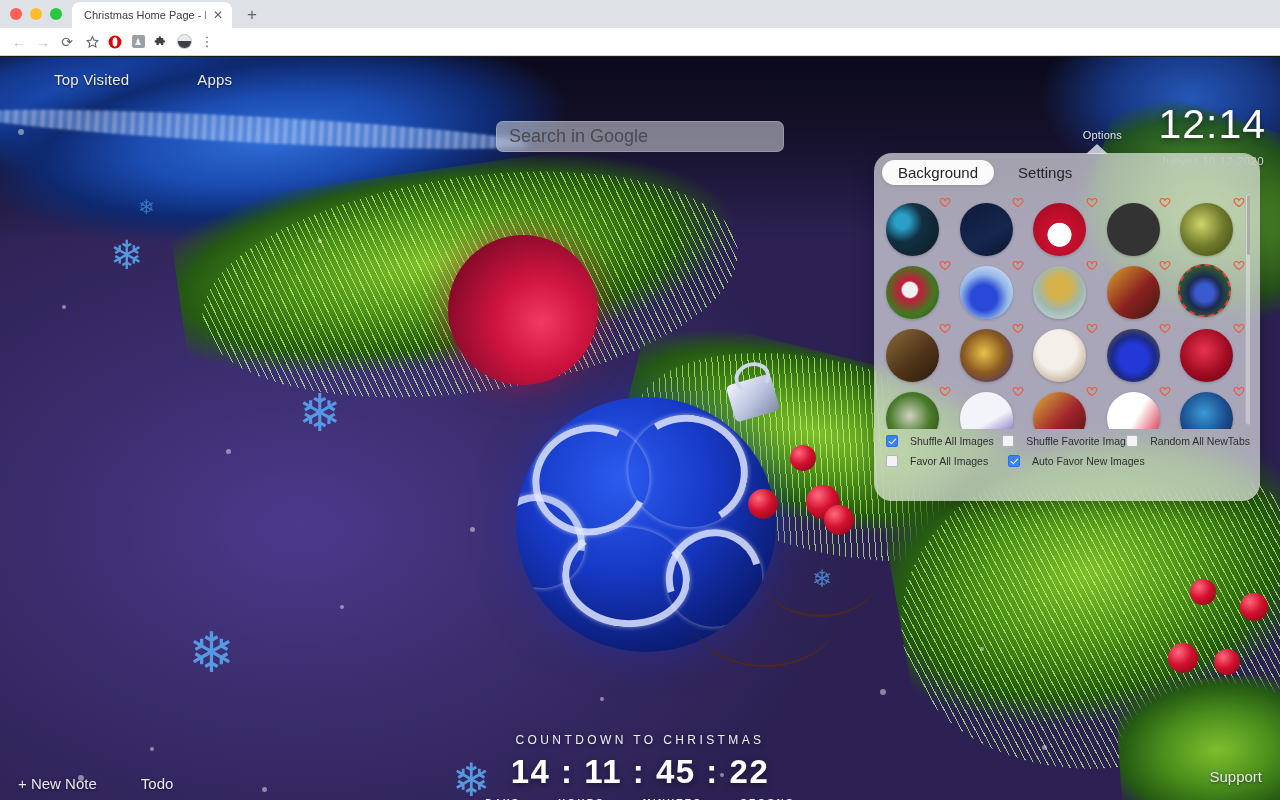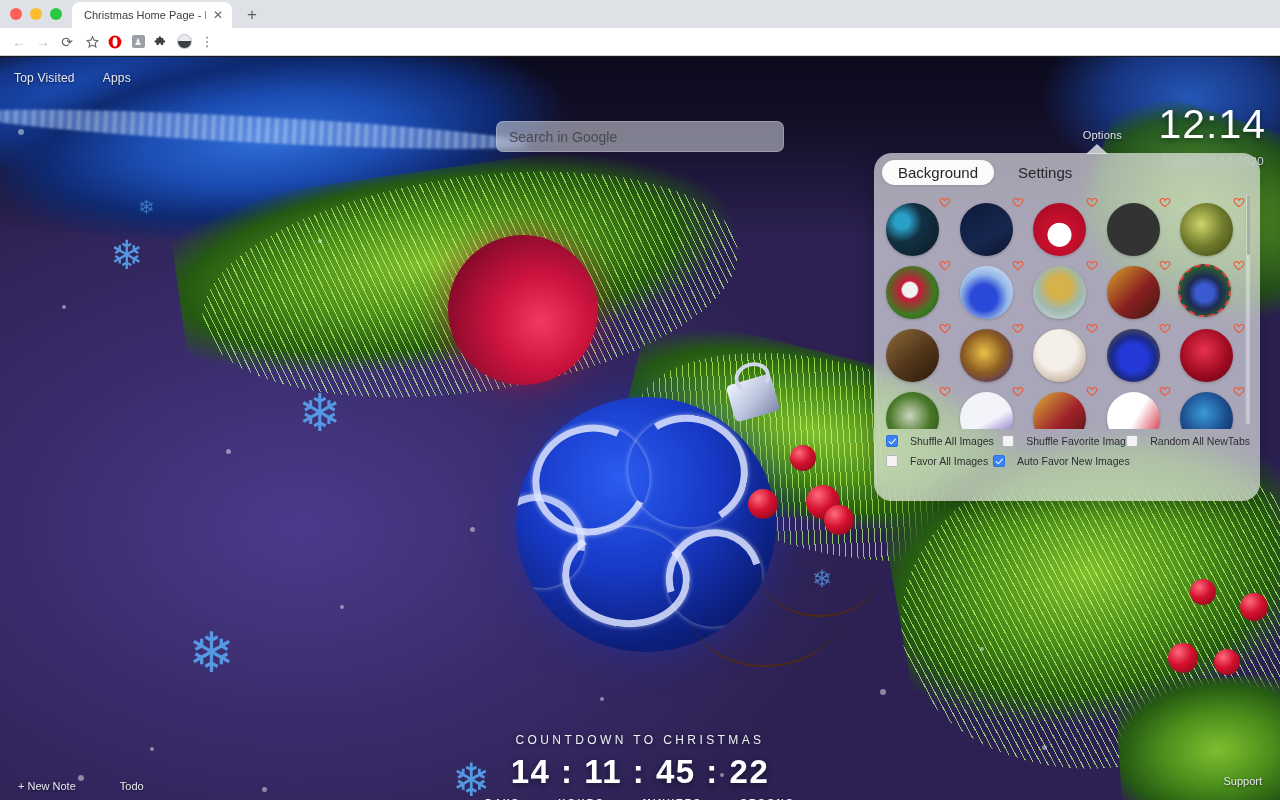--- a/index.html
+++ b/index.html
@@ -190,33 +190,34 @@
   
   .flake { position: absolute; color: #58a5f0; opacity: .9; line-height: 1; }
   .speck { position: absolute; border-radius: 50%; background: rgba(255,255,255,.45); }
 
   
   .nt-topleft {
     position: absolute; left: 14px; top: 14px;
     display: flex; gap: 28px;
   }
   .nt-link {
-    font-size: 12px; color: #e9e9ef; letter-spacing: .2px;
+    font-size: 15px; color: #e9e9ef; letter-spacing: .2px;
     text-shadow: 0 1px 2px rgba(0,0,0,.6);
+    margin-left: 40px;
   }
   .search-wrap {
     position: absolute; left: 496px; top: 64px;
     width: 288px; height: 31px;
     border-radius: 7px;
     background: rgba(215,218,225,.55);
     backdrop-filter: blur(3px);
     border: 1px solid rgba(255,255,255,.22);
     display: flex; align-items: center; padding: 0 12px;
   }
-  .search-ph { font-size: 14px; color: #4a4a52; }
+  .search-ph { font-size: 18px; color: #4a4a52; }
 
   .options-label {
     position: absolute; right: 158px; top: 72px;
     font-size: 11px; color: #e7e7ee; letter-spacing: .2px;
     text-shadow: 0 1px 2px rgba(0,0,0,.6);
   }
   .clock {
     position: absolute; right: 14px; top: 47px;
     font-size: 41px; font-weight: 300; color: #fff;
     letter-spacing: 1px; line-height: 1;
@@ -324,21 +325,21 @@
     text-shadow: 0 1px 3px rgba(0,0,0,.5);
   }
 
   .bottombar {
     position: absolute; left: 0; right: 0; bottom: 8px;
     display: flex; align-items: center; padding: 0 18px;
   }
   .bb-left { display: flex; gap: 44px; }
   .bb-right { margin-left: auto; text-align: right; }
   .bb-link {
-    font-size: 11px; color: #e7e7ee;
+    font-size: 15px; color: #e7e7ee;
     text-shadow: 0 1px 3px rgba(0,0,0,.6);
     margin-top: 13px;
   }
 </style>
 </head>
 <body>
 
 <div class="browser">
 
   <div class="tabstrip">
@@ -645,21 +646,21 @@
           <span class="chk" style="width:124px;">
             <span class="cbox"></span>
             <span class="clabel">Shuffle Favorite Images</span>
           </span>
           <span class="chk">
             <span class="cbox"></span>
             <span class="clabel">Random All NewTabs</span>
           </span>
         </div>
         <div class="checkrow">
-          <span class="chk" style="width:107px;">
+          <span class="chk" style="width:122px;">
             <span class="cbox"></span>
             <span class="clabel">Favor All Images</span>
           </span>
           <span class="chk">
             <span class="cbox on"></span>
             <span class="clabel">Auto Favor New Images</span>
           </span>
         </div>
       </div>
     </div>

